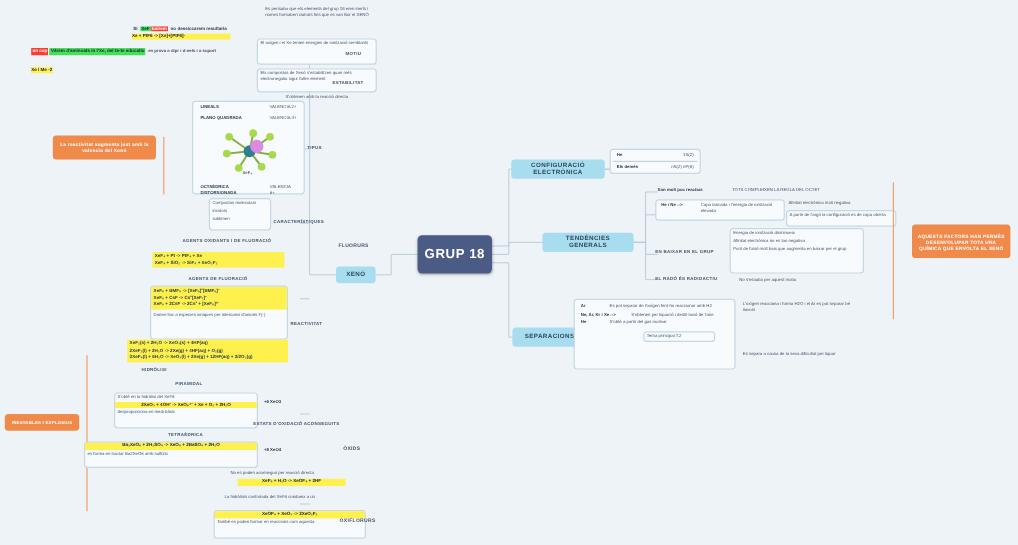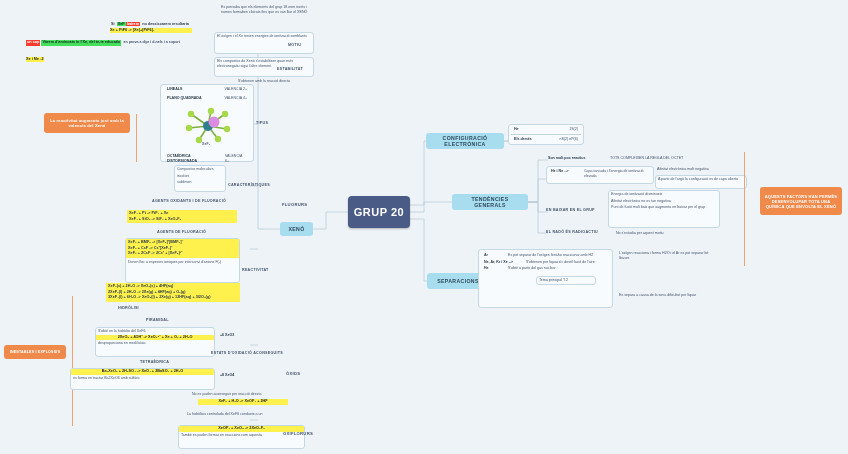--- a/index.html
+++ b/index.html
@@ -84,21 +84,21 @@
       <path d="M250 67 L258 67"></path>
       <path d="M250 124 L258 124"></path>
       <path d="M250 186 L258 186"></path>
       <path d="M250 249 L258 249"></path>
       <path d="M250 345 L258 345"></path>
       <path d="M250 420 L258 420"></path>
     </g>
   </svg>
 
   <div class="node central" style="left:348px;top:196px;width:62px;height:32px;">
-    <span>GRUP 20</span>
+    <span>GRUP 18</span>
   </div>
 
   <div class="node blue-pill" style="left:280px;top:222px;width:33px;height:14px;">
     <span>XENÓ</span>
   </div>
 
   <div class="node blue-pill" style="left:426px;top:133px;width:78px;height:16px;">
     <span>CONFIGURACIÓ ELECTRÒNICA</span>
   </div>
 

